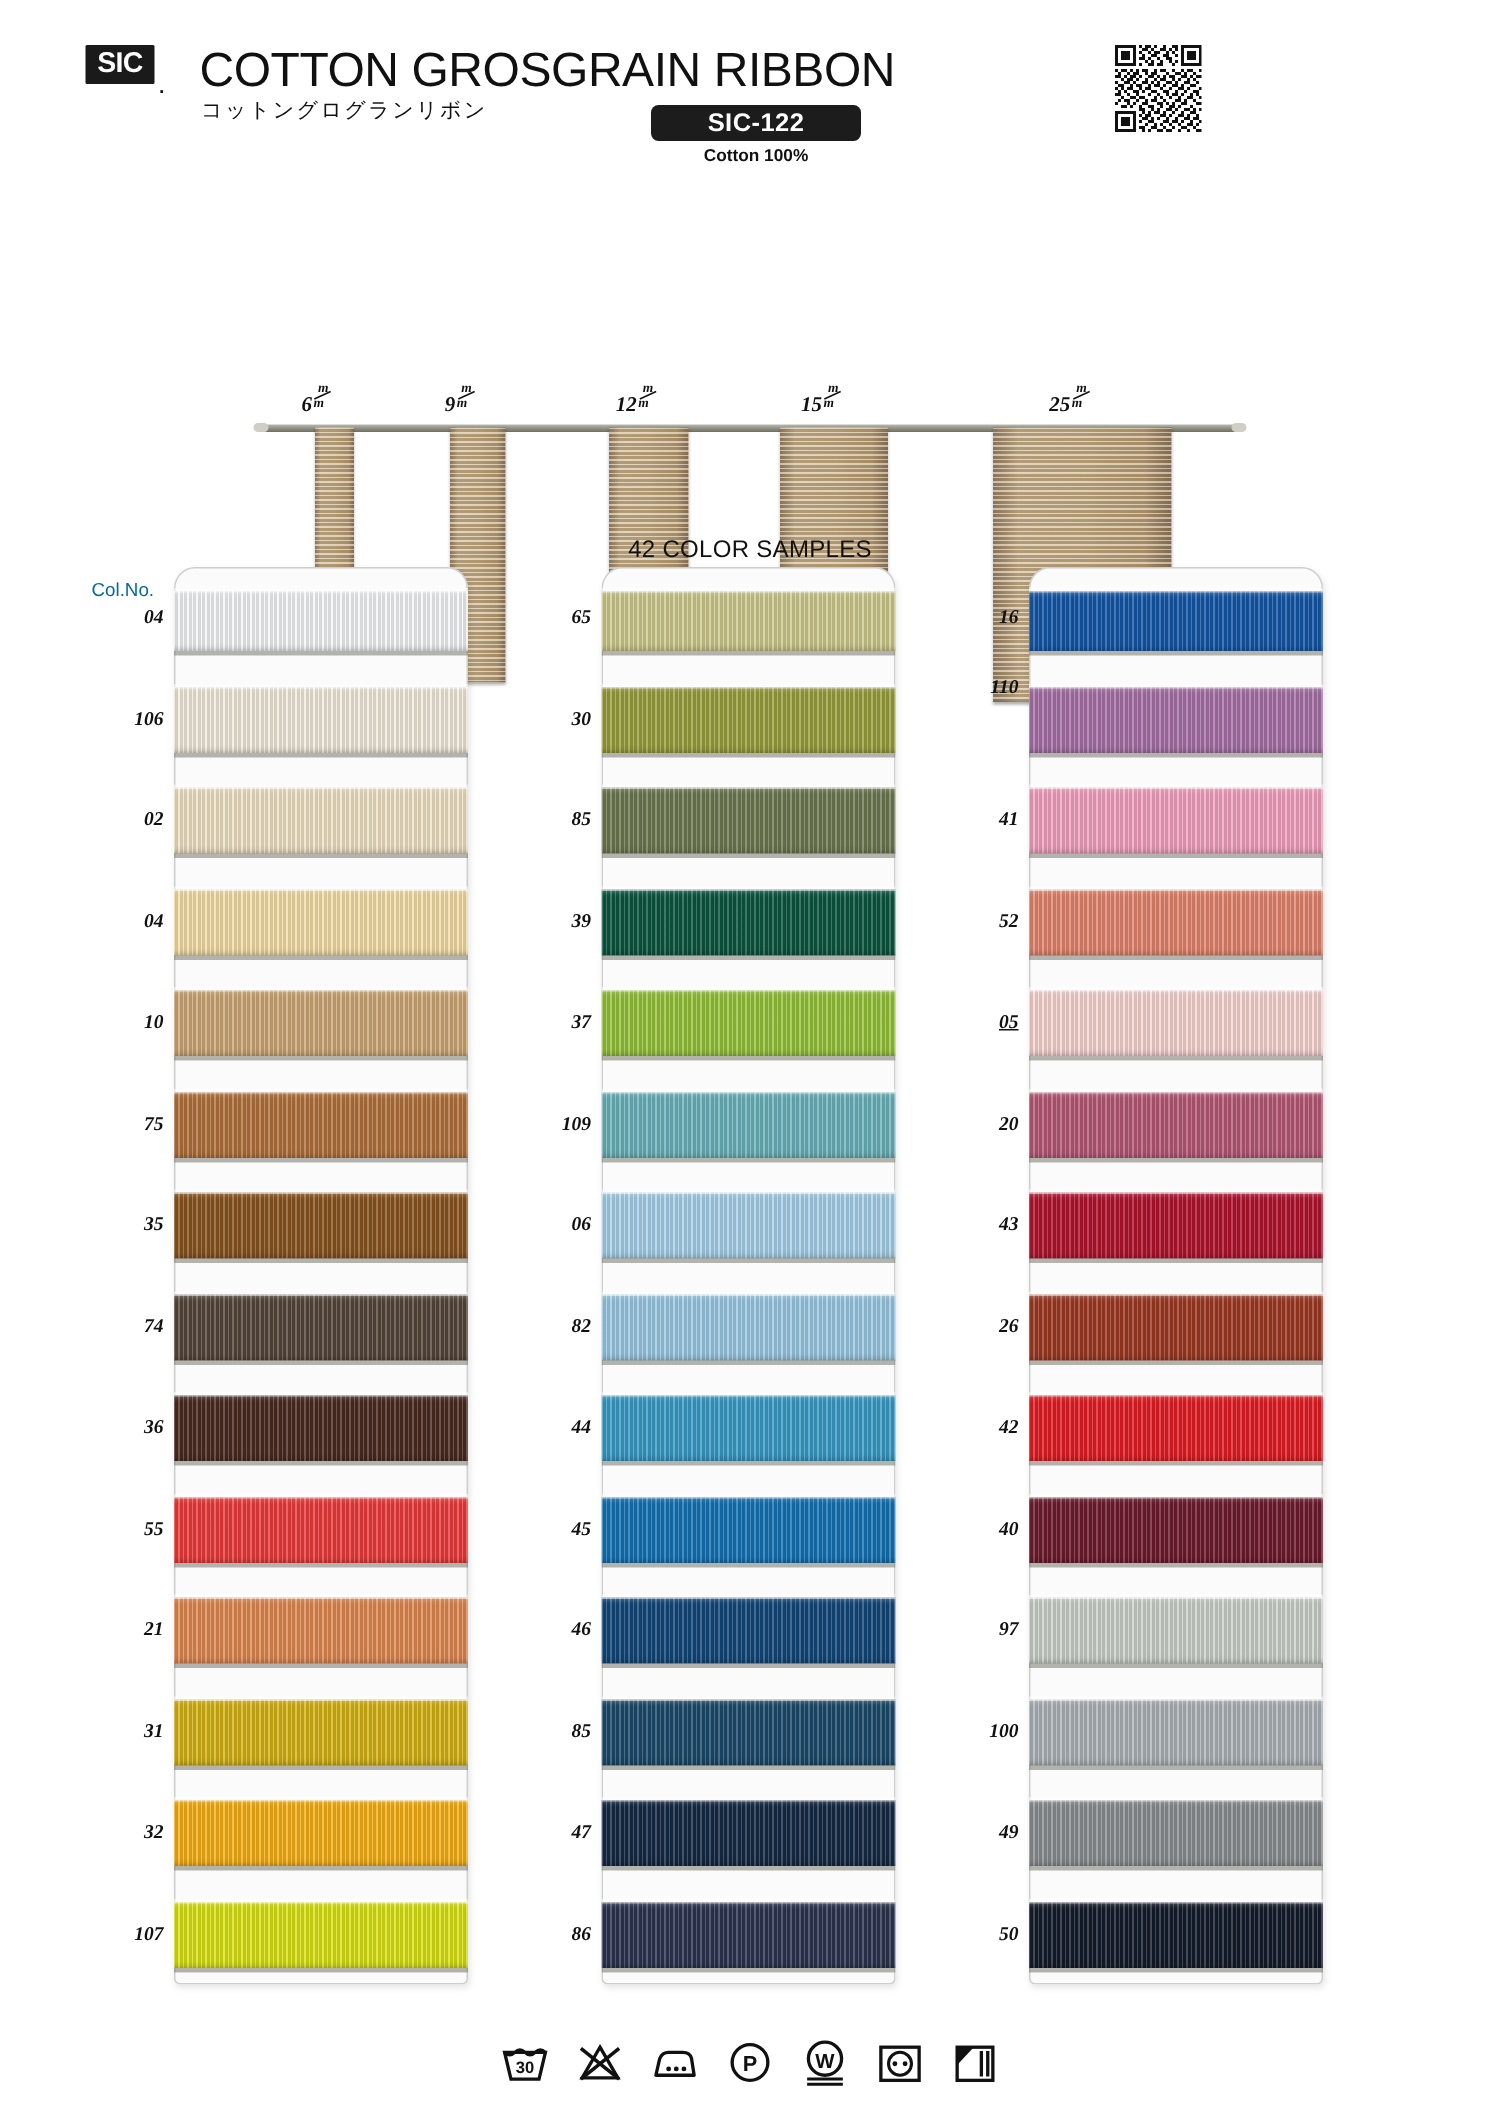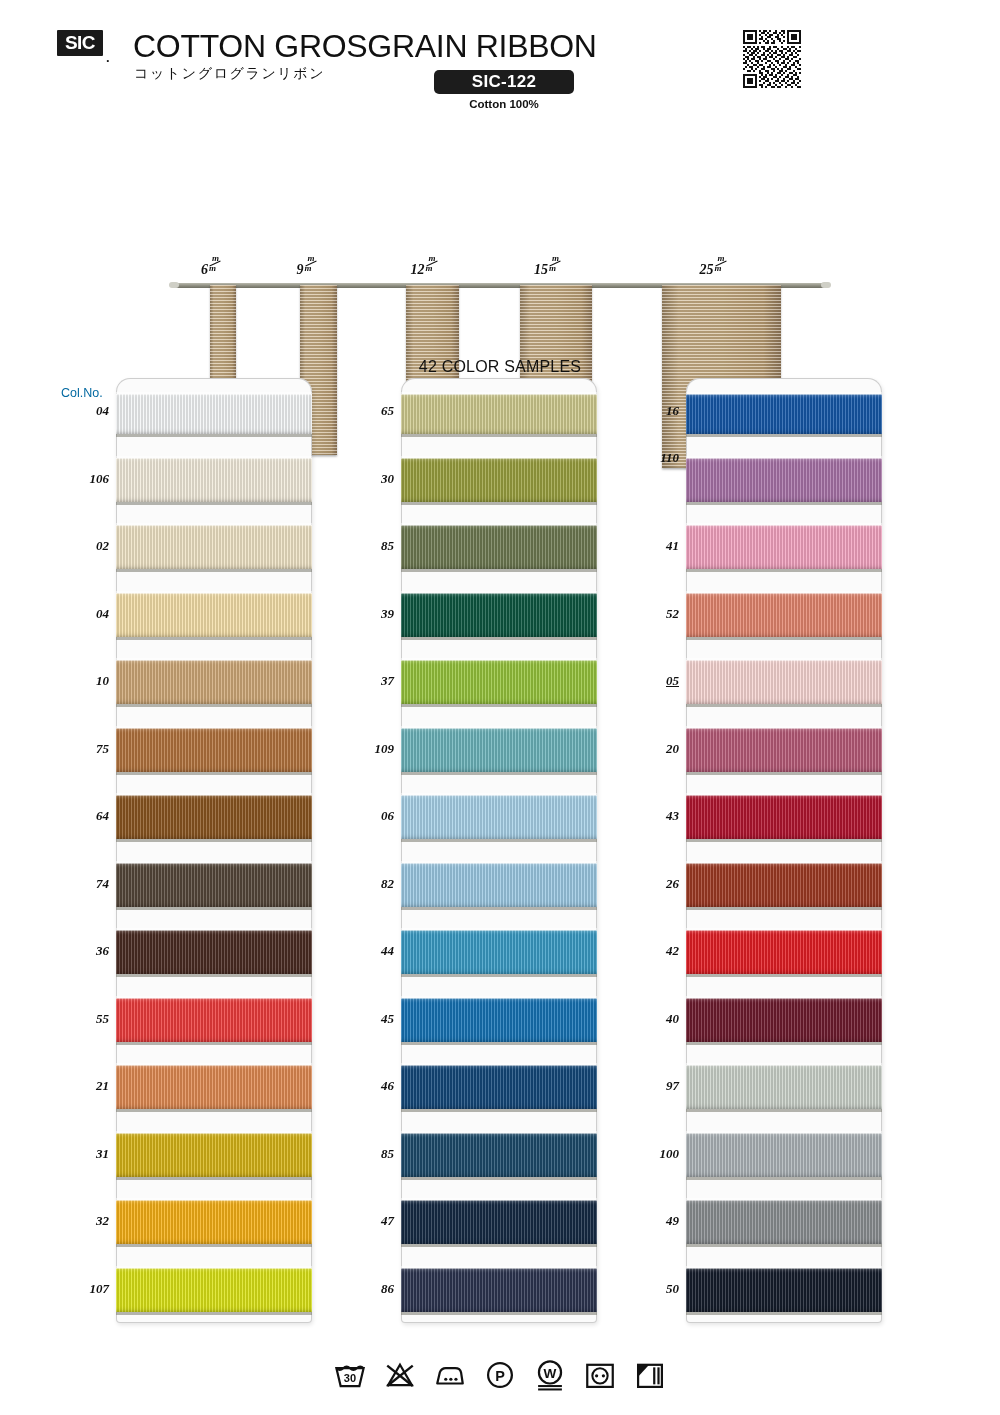--- a/index.html
+++ b/index.html
@@ -659,21 +659,21 @@
     <line x1="30" y1="11" x2="30" y2="31" stroke="#111" stroke-width="2.6"></line>
   </svg>
 </div>
 
 <div class="col-num num-col-1" style="top: 403px;">04</div>
 <div class="col-num num-col-1" style="top: 470.5px;">106</div>
 <div class="col-num num-col-1" style="top: 538px;">02</div>
 <div class="col-num num-col-1" style="top: 605.5px;">04</div>
 <div class="col-num num-col-1" style="top: 673px;">10</div>
 <div class="col-num num-col-1" style="top: 740.5px;">75</div>
-<div class="col-num num-col-1" style="top: 808px;">64</div>
+<div class="col-num num-col-1" style="top: 808px;">35</div>
 <div class="col-num num-col-1" style="top: 875.5px;">74</div>
 <div class="col-num num-col-1" style="top: 943px;">36</div>
 <div class="col-num num-col-1" style="top: 1010.5px;">55</div>
 <div class="col-num num-col-1" style="top: 1078px;">21</div>
 <div class="col-num num-col-1" style="top: 1145.5px;">31</div>
 <div class="col-num num-col-1" style="top: 1213px;">32</div>
 <div class="col-num num-col-1" style="top: 1280.5px;">107</div>
 <div class="col-num num-col-2" style="top: 403px;">65</div>
 <div class="col-num num-col-2" style="top: 470.5px;">30</div>
 <div class="col-num num-col-2" style="top: 538px;">85</div>

